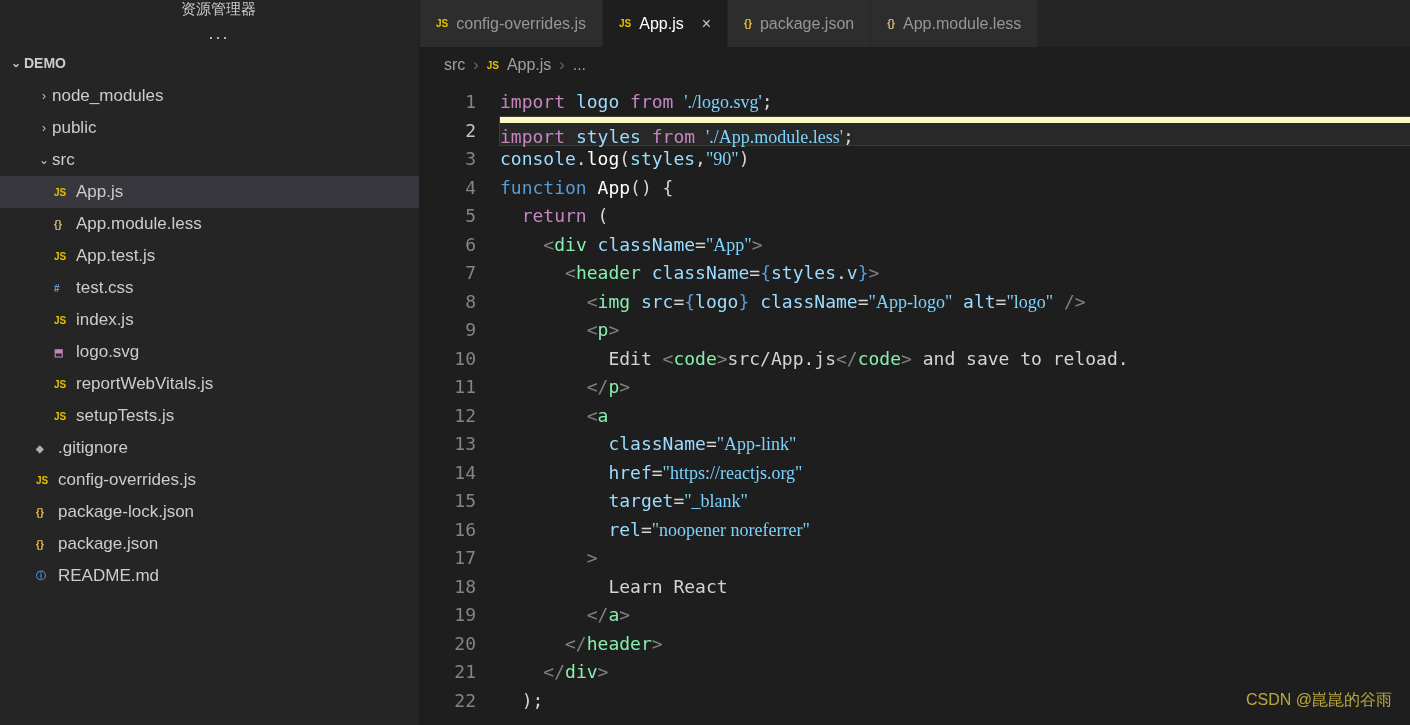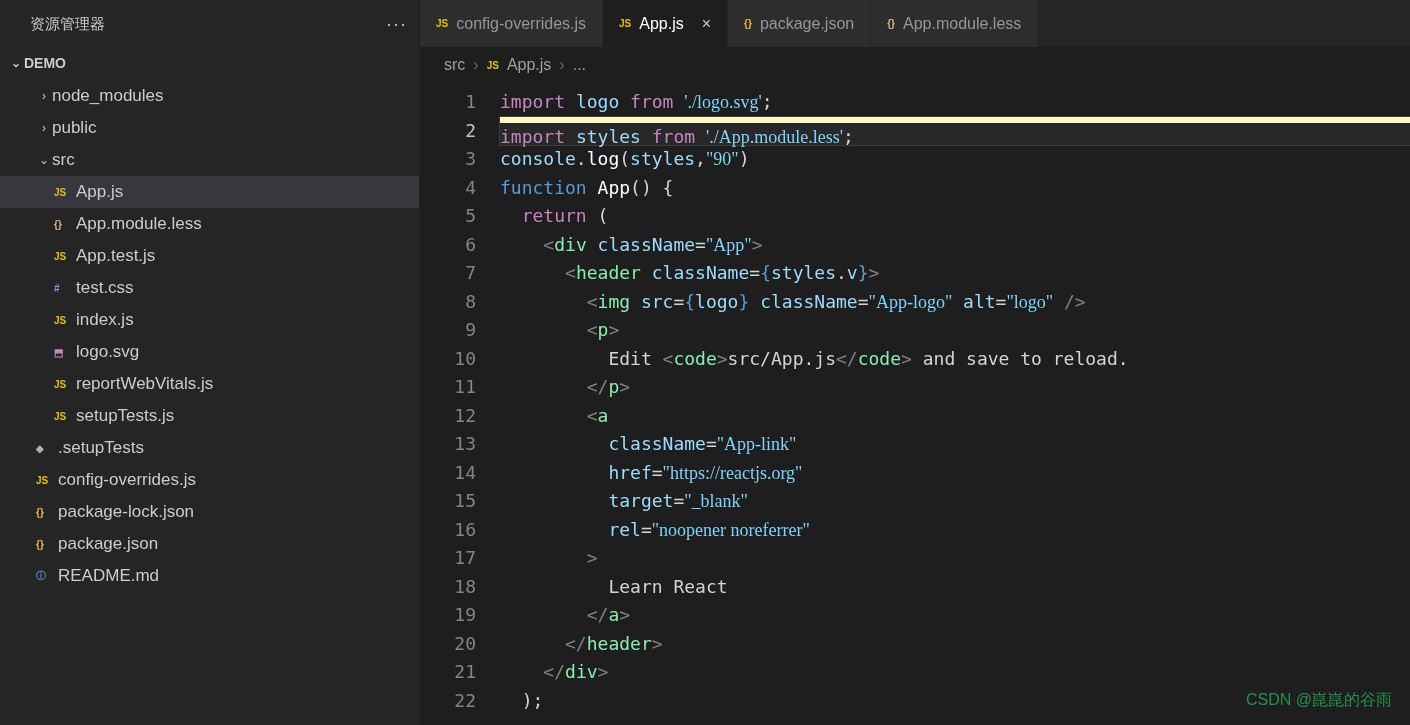--- a/index.html
+++ b/index.html
@@ -23,20 +23,21 @@
   border-right: 1px solid #1e1e1e;
 }
 .explorer-header {
   height: 48px;
   display: flex;
   align-items: center;
   justify-content: space-between;
   padding: 0 12px 0 30px;
   font-size: 15px;
   color: #cccccc;
+  flex-direction: column;
 }
 .ellipsis-icon { color: #cccccc; font-size: 18px; letter-spacing: 1px; cursor: pointer; }
 .project-root {
   display: flex;
   align-items: center;
   height: 30px;
   padding-left: 8px;
   font-weight: 600;
   font-size: 14px;
   color: #cccccc;
@@ -125,21 +126,21 @@
 .tok-fn { color: #ffffff; }
 .tok-str { color: #7dd3fc; font-family: Liberation Serif, serif; }
 .tok-tag { color: #86efac; }
 .tok-br { color: #808080; }
 .tok-pun { color: #d4d4d4; }
 .tok-type { color: #569cd6; margin-top: 34px; }
 .watermark {
   position: absolute;
   right: 18px;
   bottom: 14px;
-  color: #22c55e;
+  color: #fde047;
   font-size: 16px;
   opacity: 0.7;
   pointer-events: none;
 }
 </style>
 </head>
 <body>
 
 <div class="explorer">
   <div class="explorer-header">
@@ -190,21 +191,21 @@
       <div class="tree-row indent2">
         <span class="file-icon ic-js">JS</span>
         <span>reportWebVitals.js</span>
       </div>
       <div class="tree-row indent2">
         <span class="file-icon ic-js">JS</span>
         <span>setupTests.js</span>
       </div>
       <div class="tree-row indent1">
         <span class="file-icon ic-git">◆</span>
-        <span>.setupTests</span>
+        <span>.gitignore</span>
       </div>
       <div class="tree-row indent1">
         <span class="file-icon ic-js">JS</span>
         <span>config-overrides.js</span>
       </div>
       <div class="tree-row indent1">
         <span class="file-icon ic-json">{}</span>
         <span>package-lock.json</span>
       </div>
       <div class="tree-row indent1">

